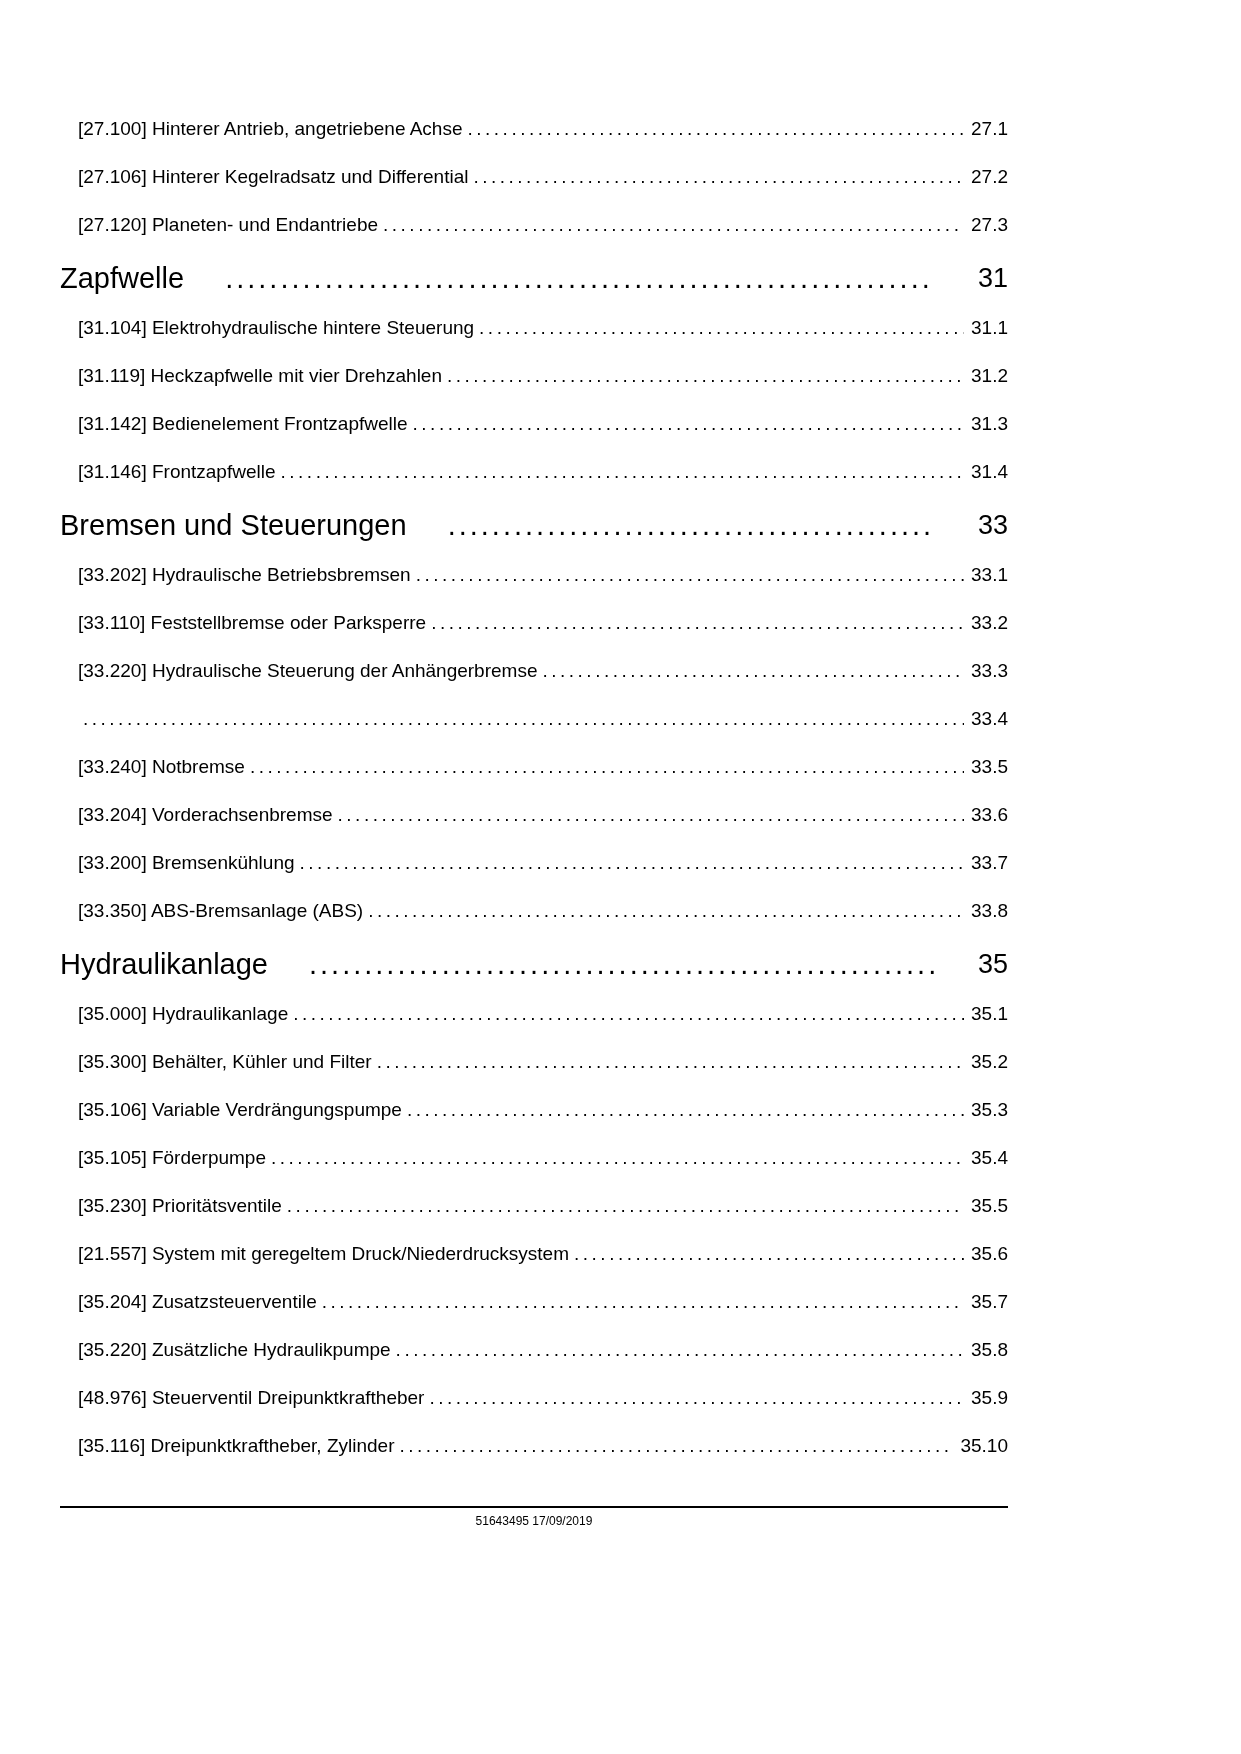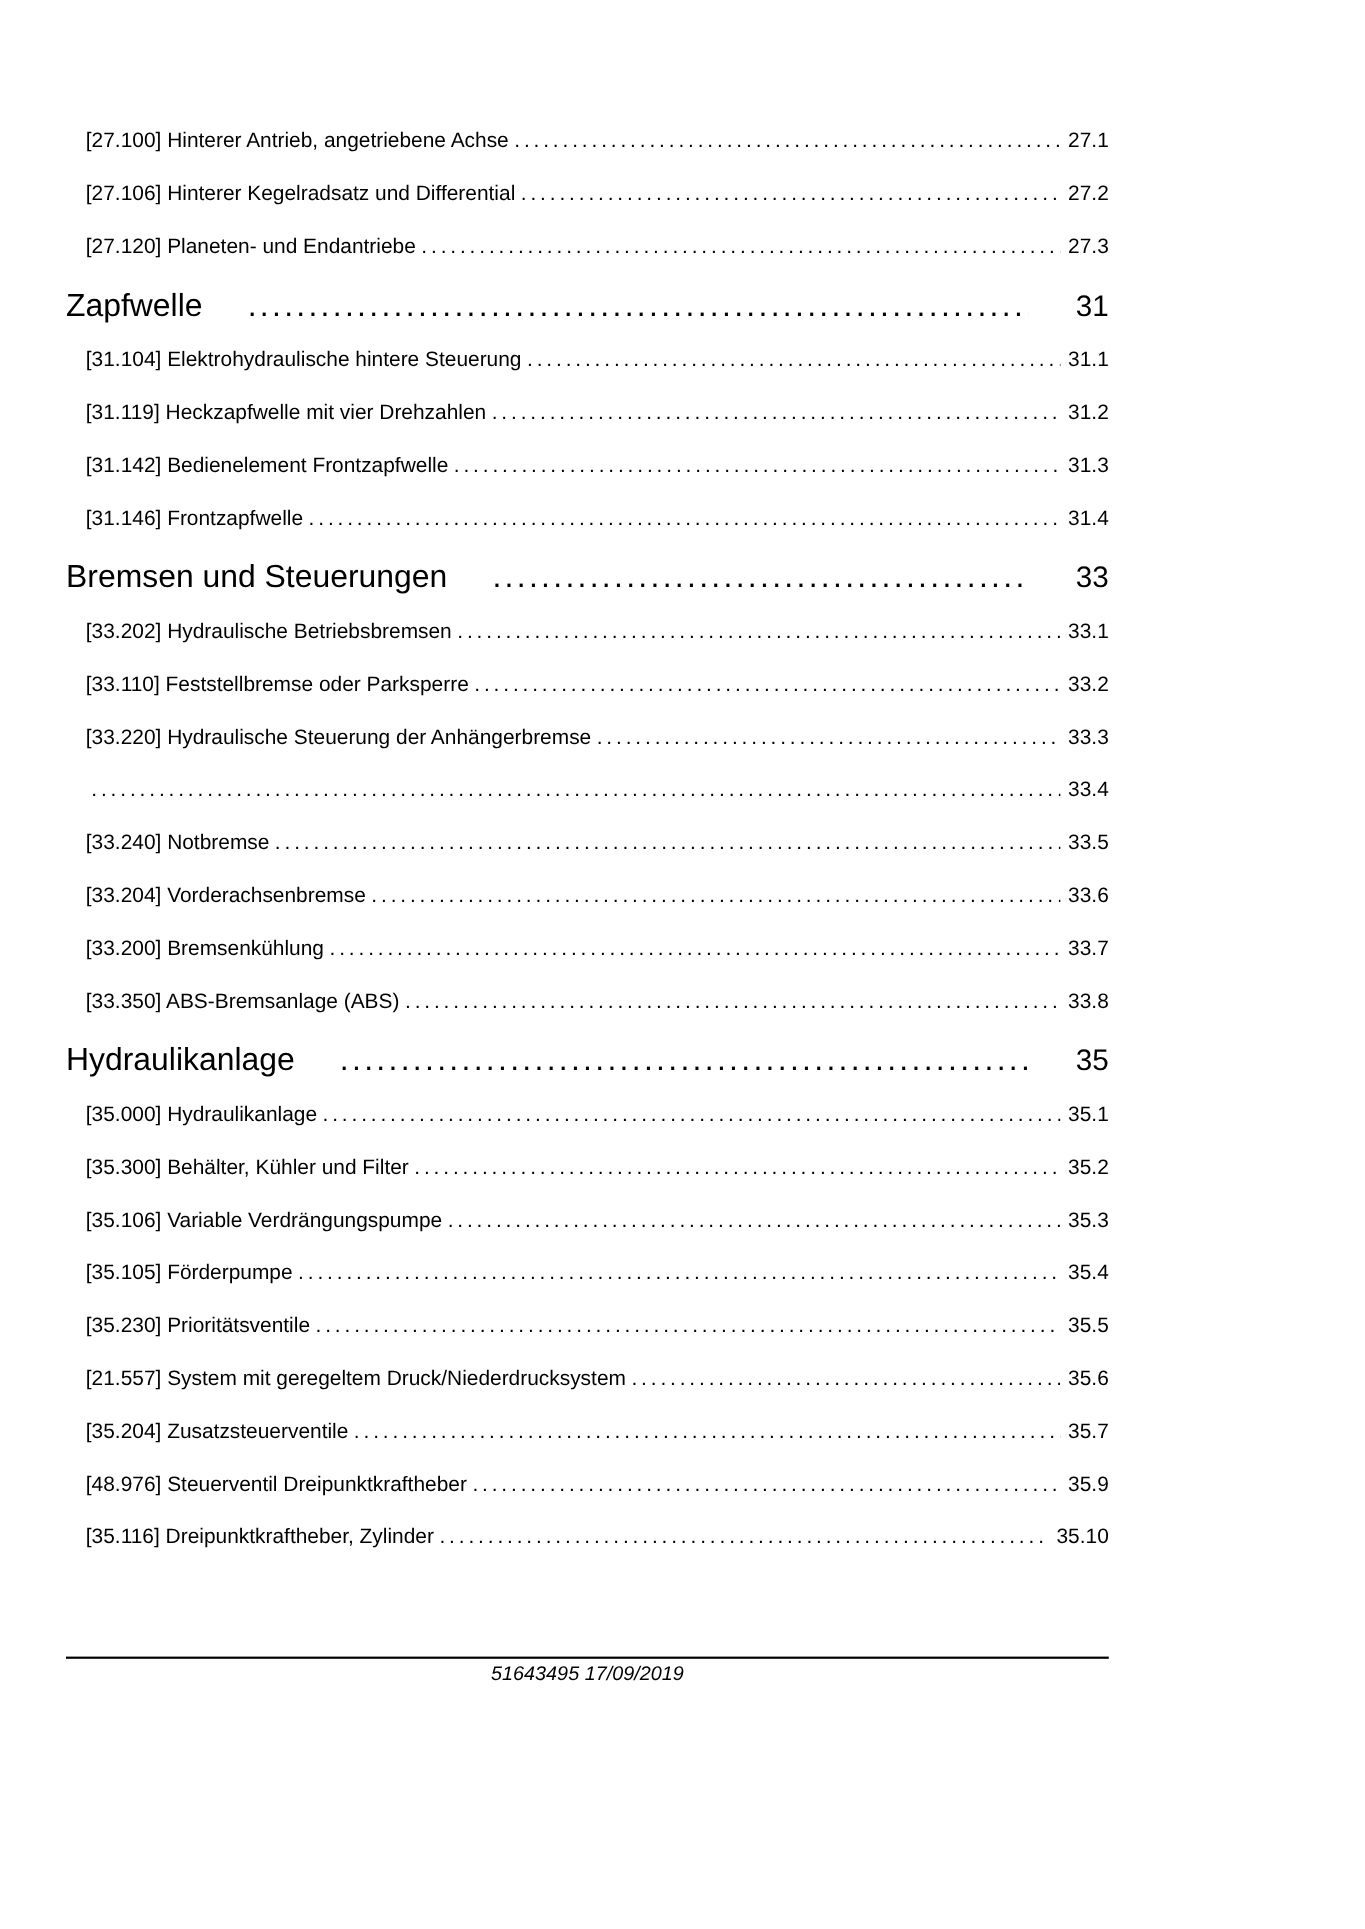--- a/index.html
+++ b/index.html
@@ -72,23 +72,22 @@
     width: 948px;
     text-align: center;
   }
   .footer-rule {
     border-top: 2px solid #000000;
     width: 100%;
     height: 0;
   }
   .footer-text {
     margin-top: 6px;
-    font-size: 18px;
+    font-size: 12px;
     line-height: 15px;
-    font-style: italic;
   }
 </style>
 </head>
 <body>
 
 <div class="page">
   <div class="toc" id="toc">
       <div class="toc-row toc-entry">
         <span class="toc-label">[27.100] Hinterer Antrieb, angetriebene Achse</span>
         <span class="toc-dots"></span>
@@ -205,20 +204,25 @@
       </div>
       <div class="toc-row toc-entry">
         <span class="toc-label">[21.557] System mit geregeltem Druck/Niederdrucksystem</span>
         <span class="toc-dots"></span>
         <span class="toc-page">35.6</span>
       </div>
       <div class="toc-row toc-entry">
         <span class="toc-label">[35.204] Zusatzsteuerventile</span>
         <span class="toc-dots"></span>
         <span class="toc-page">35.7</span>
+      </div>
+      <div class="toc-row toc-entry">
+        <span class="toc-label">[35.220] Zusätzliche Hydraulikpumpe</span>
+        <span class="toc-dots"></span>
+        <span class="toc-page">35.8</span>
       </div>
       <div class="toc-row toc-entry">
         <span class="toc-label">[48.976] Steuerventil Dreipunktkraftheber</span>
         <span class="toc-dots"></span>
         <span class="toc-page">35.9</span>
       </div>
       <div class="toc-row toc-entry">
         <span class="toc-label">[35.116] Dreipunktkraftheber, Zylinder</span>
         <span class="toc-dots"></span>
         <span class="toc-page">35.10</span>

